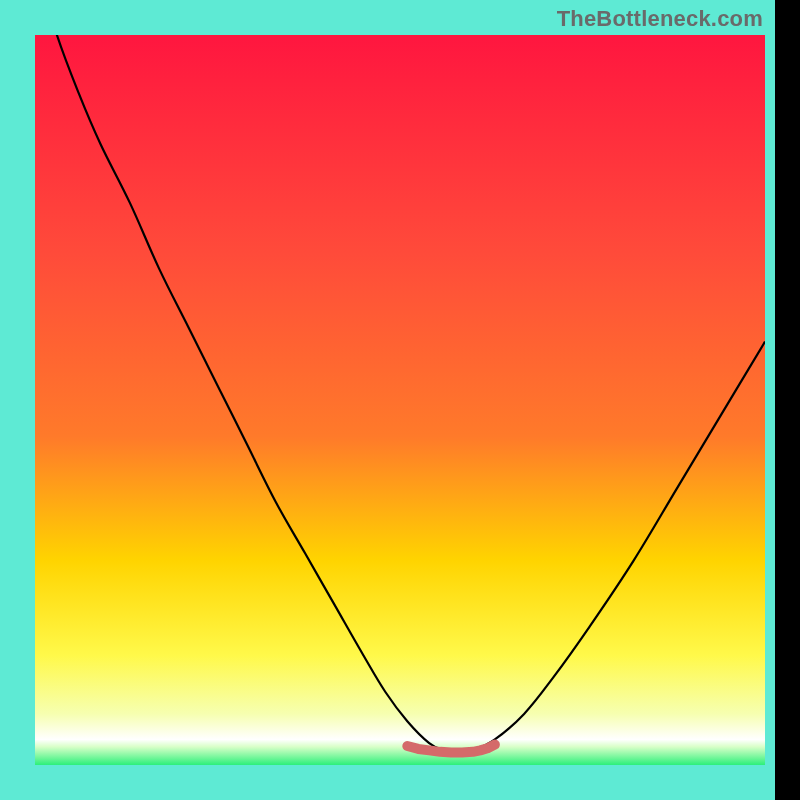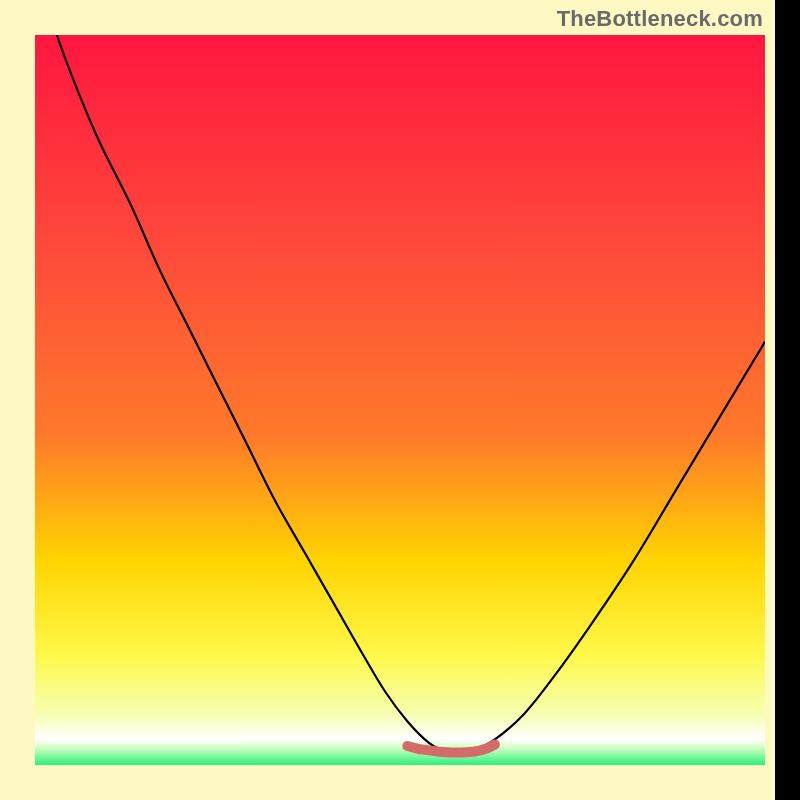--- a/index.html
+++ b/index.html
@@ -8,21 +8,21 @@
     width: 800px;
     height: 800px;
     overflow: hidden;
     background: #000;
     font-family: Arial, Helvetica, sans-serif;
   }
   .frame {
     position: relative;
     width: 775px;
     height: 800px;
-    background: #fef9c3;
+    background: #5eead4;
   }
   .plot {
     position: absolute;
     left: 35px;
     top: 35px;
     width: 730px;
     height: 730px;
     overflow: hidden;
   }
   .watermark {

